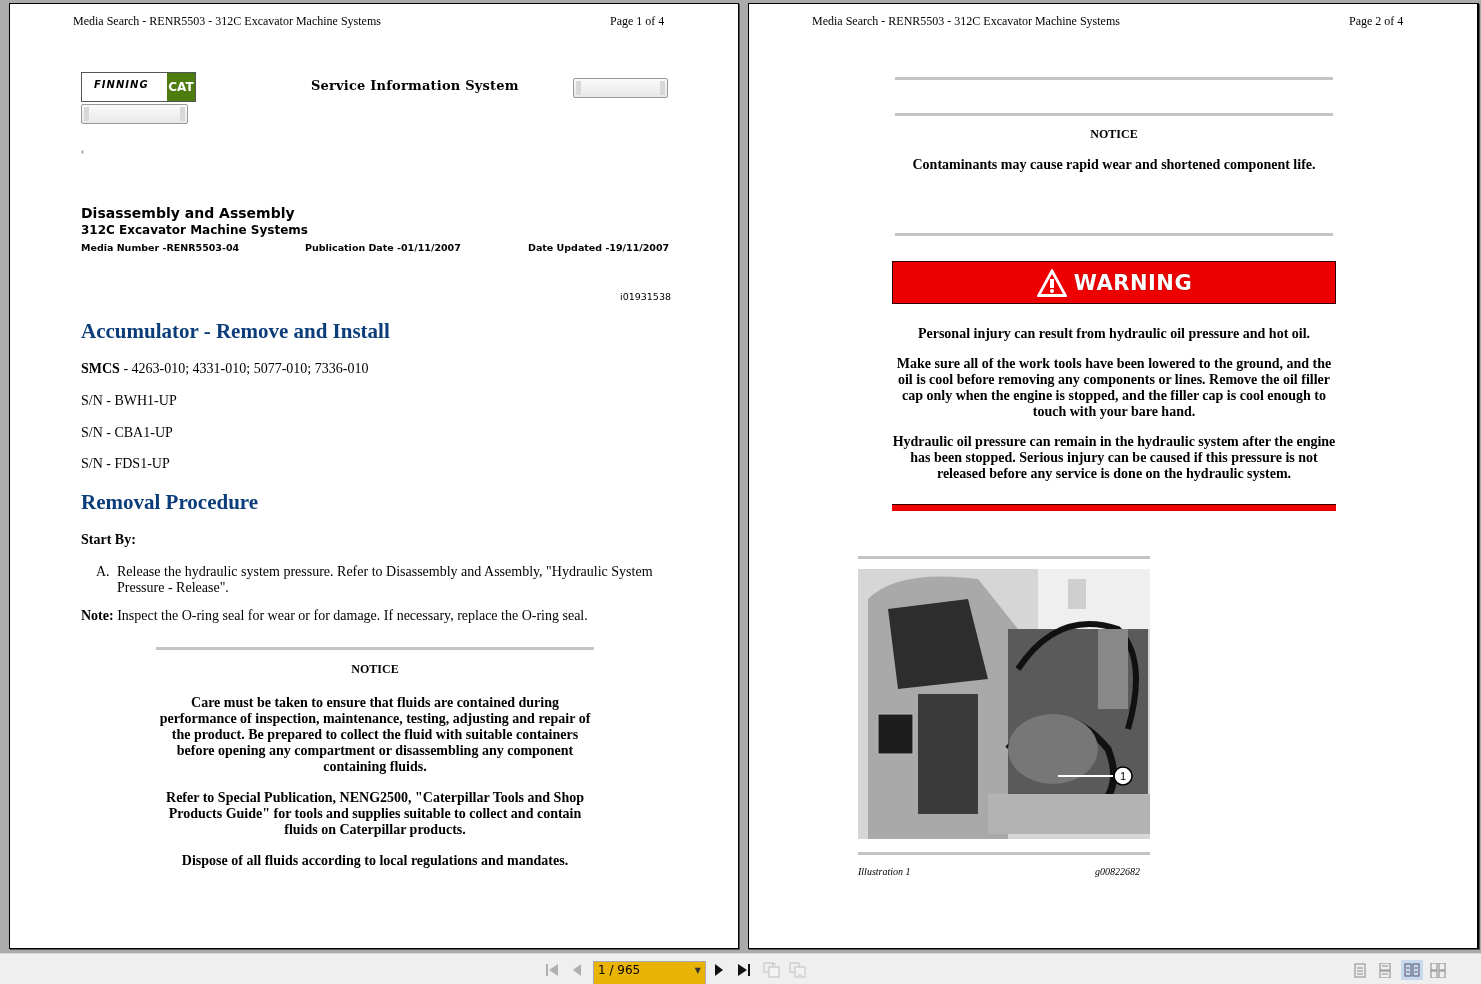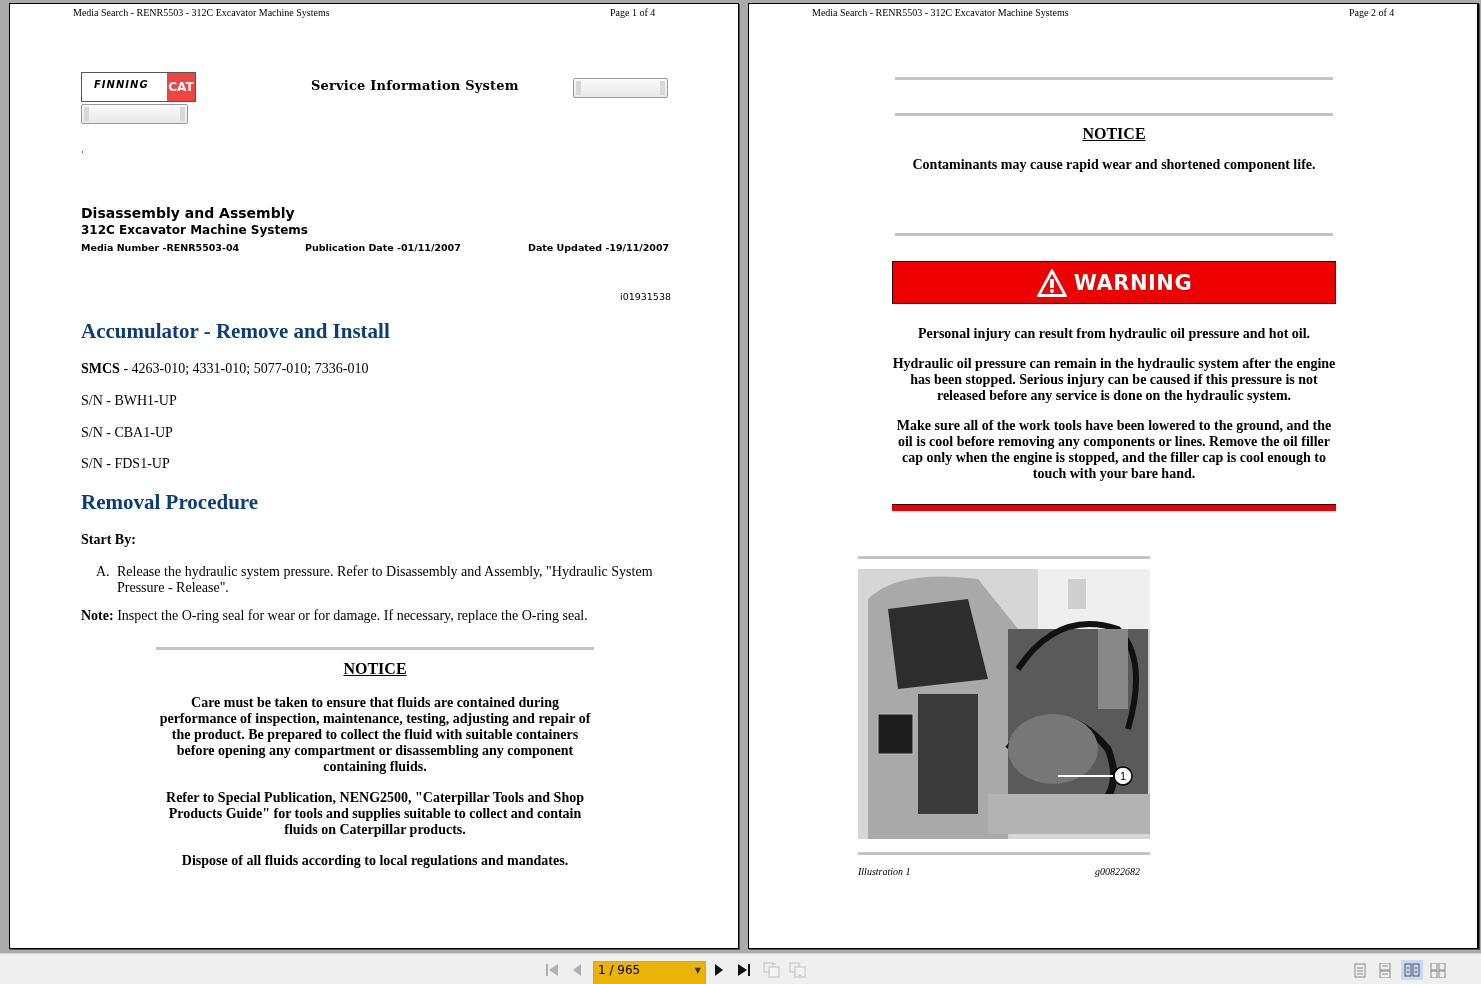--- a/index.html
+++ b/index.html
@@ -8,26 +8,26 @@
 
   .viewer { position: absolute; left: 0; top: 0; width: 1481px; height: 953px; background: #ababab; }
 
   .page {
     position: absolute; top: 3px; background: #fff;
     border: 1px solid #000; box-shadow: 1px 1px 0 #555;
   }
   .page.left  { left: 9px;   width: 730px; height: 946px; }
   .page.right { left: 748px; width: 731px; height: 946px; border-right: 2px solid #000; }
 
-  .hdr { position: absolute; top: 0; font-size: 10px; line-height: 17px; white-space: nowrap; }
+  .hdr { position: absolute; top: 9px; font-size: 12px; line-height: 17px; white-space: nowrap; }
 
   
   .logo { position: absolute; left: 71px; top: 68px; width: 115px; height: 30px; border: 1px solid #555; background: #fff; }
   .logo .fin { position: absolute; left: 12px; top: 6px; font-family: "DejaVu Sans", sans-serif; font-weight: bold; font-style: italic; font-size: 10px; letter-spacing: 1px; }
-  .logo .cat { position: absolute; right: 0; top: 0; width: 28px; height: 28px; background: #ef4444; color: #fff; font-family: "DejaVu Sans", sans-serif; font-weight: bold; font-size: 12px; text-align: center; line-height: 28px; }
+  .logo .cat { position: absolute; right: 0; top: 0; width: 28px; height: 28px; background: #4d7c0f; color: #fff; font-family: "DejaVu Sans", sans-serif; font-weight: bold; font-size: 12px; text-align: center; line-height: 28px; }
   .sis-title { position: absolute; left: 301px; top: 74px; font-family: "DejaVu Serif", serif; font-weight: bold; font-size: 13px; letter-spacing: 0.2px; }
   .fake-btn {
     position: absolute; height: 20px; border: 1px solid #999; border-radius: 2px;
     background: linear-gradient(#fafafa, #e8e8e8);
   }
   .fake-btn::before, .fake-btn::after { content: ""; position: absolute; top: 2px; bottom: 2px; width: 5px; background: #d8d8d8; }
   .fake-btn::before { left: 2px; } .fake-btn::after { right: 2px; }
   .back-arrow { position: absolute; left: 71px; top: 141px; font-size: 10px; color: #666; }
 
   .sans { font-family: "DejaVu Sans", sans-serif; }
@@ -36,21 +36,21 @@
   .doc-meta { position: absolute; top: 238px; font-size: 9.5px; font-weight: bold; white-space: nowrap; }
   .doc-id { position: absolute; left: 610px; top: 287px; font-size: 9.5px; }
 
   .h1 { position: absolute; left: 71px; color: #0b3d7a; font-weight: bold; font-size: 21px; white-space: nowrap; }
   .p { position: absolute; left: 71px; font-size: 14px; line-height: 16px; }
   .list-item { position: absolute; left: 86px; top: 560px; width: 590px; font-size: 14px; line-height: 16px; display: flex; }
   .list-item .mark { width: 21px; flex: 0 0 21px; }
   .rule { position: absolute; height: 3px; background: #c4c4c4; }
 
   .notice-box { position: absolute; text-align: center; font-weight: bold; font-size: 14px; line-height: 16px; }
-  .notice-title { font-size: 16px; margin-bottom: 0; text-decoration: underline; }
+  .notice-title { font-size: 12px; margin-bottom: 0; }
 
   
   .warning-bar {
     position: absolute; left: 143px; top: 257px; width: 444px; height: 43px;
     background: #ee0000; border: 1px solid #300;
     display: flex; align-items: center; justify-content: center; gap: 6px;
   }
   .warning-bar .word { color: #fff; font-family: "DejaVu Sans", sans-serif; font-weight: bold; font-size: 21px; letter-spacing: 0.5px; text-shadow: 0 0 1px #600; }
   .warn-bottom { position: absolute; left: 143px; top: 500px; width: 444px; height: 7px; background: #ee0000; border-top: 1px solid #300; }
 
@@ -138,22 +138,22 @@
       <svg width="32" height="30" viewBox="0 0 32 30">
         <polygon points="16,2 30,28 2,28" fill="#fff" stroke="#fff" stroke-width="2" stroke-linejoin="round"></polygon>
         <polygon points="16,6 27,26 5,26" fill="#ee0000"></polygon>
         <rect x="14" y="11" width="4" height="9" fill="#fff"></rect>
         <circle cx="16" cy="23" r="2" fill="#fff"></circle>
       </svg>
       <span class="word">WARNING</span>
     </div>
     <div class="notice-box" style="left:143px; top:322px; width:444px;">
       <p>Personal injury can result from hydraulic oil pressure and hot oil.</p>
+      <p style="margin-top:14px">Make sure all of the work tools have been lowered to the ground, and the oil is cool before removing any components or lines. Remove the oil filler cap only when the engine is stopped, and the filler cap is cool enough to touch with your bare hand.</p>
       <p style="margin-top:14px">Hydraulic oil pressure can remain in the hydraulic system after the engine has been stopped. Serious injury can be caused if this pressure is not released before any service is done on the hydraulic system.</p>
-      <p style="margin-top:14px">Make sure all of the work tools have been lowered to the ground, and the oil is cool before removing any components or lines. Remove the oil filler cap only when the engine is stopped, and the filler cap is cool enough to touch with your bare hand.</p>
     </div>
     <div class="warn-bottom"></div>
 
     <div class="rule" style="left:109px; top:552px; width:292px;"></div>
     <div class="illus">
       <svg width="292" height="270" viewBox="0 0 292 270">
         <rect width="292" height="270" fill="#d6d6d6"></rect>
         <rect x="180" y="0" width="112" height="60" fill="#efefef"></rect>
         <rect x="210" y="10" width="18" height="30" fill="#cfcfcf"></rect>
         <path d="M10,270 L10,30 Q40,0 120,10 L160,60 L150,270 Z" fill="#a9a9a9"></path>

